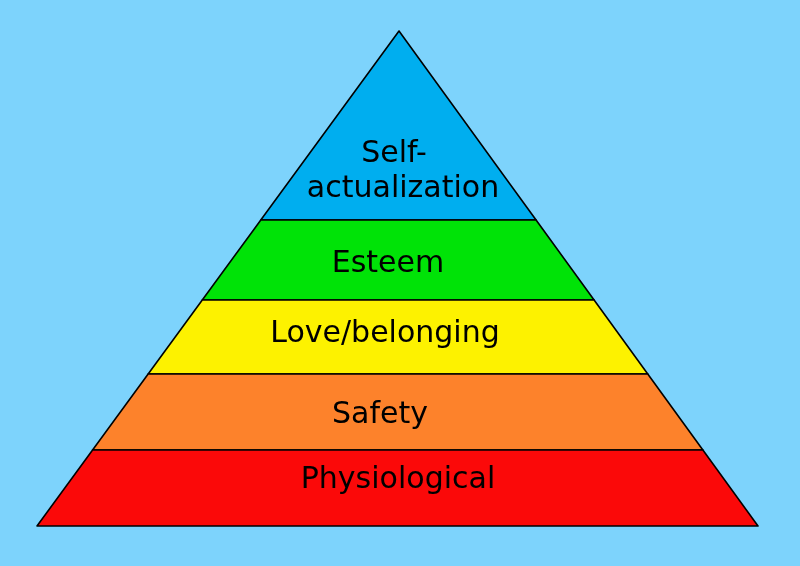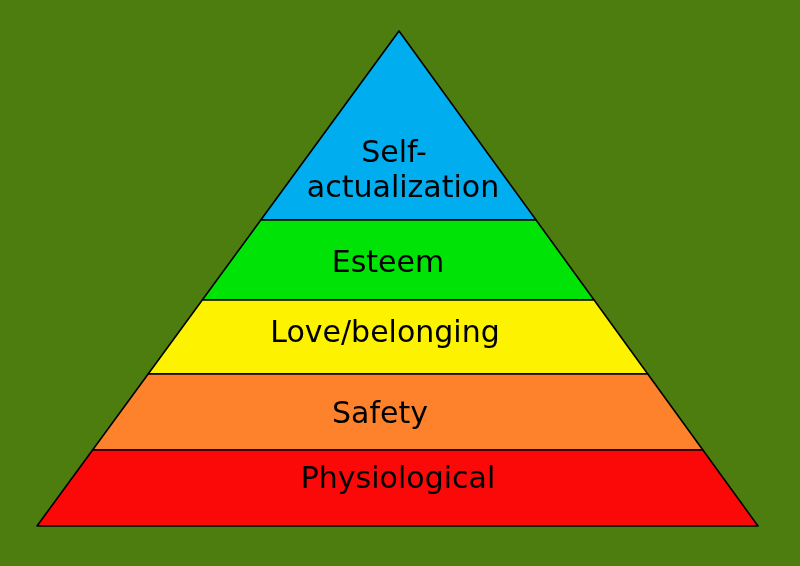--- a/index.html
+++ b/index.html
@@ -4,21 +4,21 @@
 <style>
   html, body {
     margin: 0;
     padding: 0;
     background: #ffffff;
   }
   .stage {
     position: relative;
     width: 800px;
     height: 566px;
-    background: #4d7c0f;
+    background: #7dd3fc;
     overflow: hidden;
   }
   svg { display: block; }
   .level {
     stroke: #000000;
     stroke-width: 1.6;
     stroke-linejoin: round;
   }
   .label {
     font-family: "DejaVu Sans", "Liberation Sans", sans-serif;

